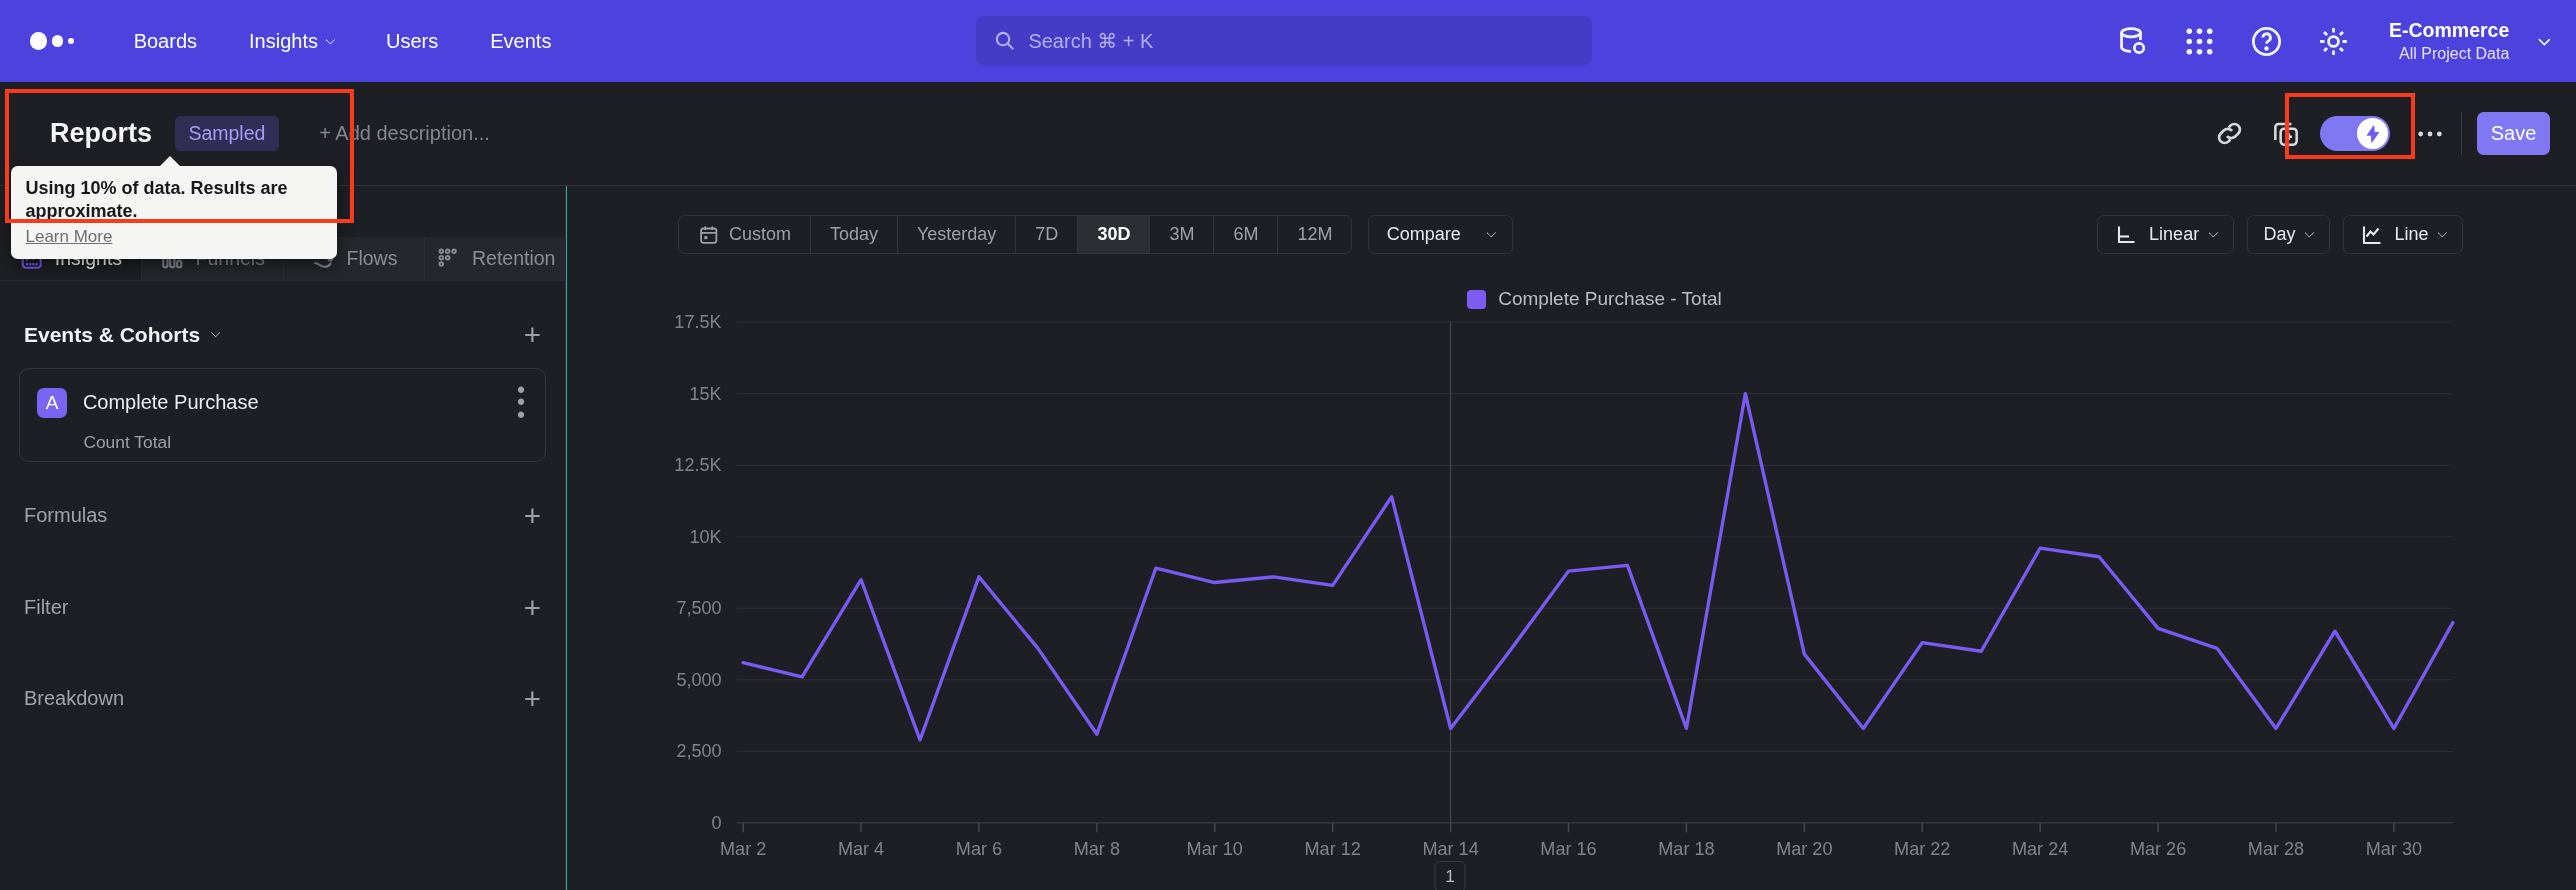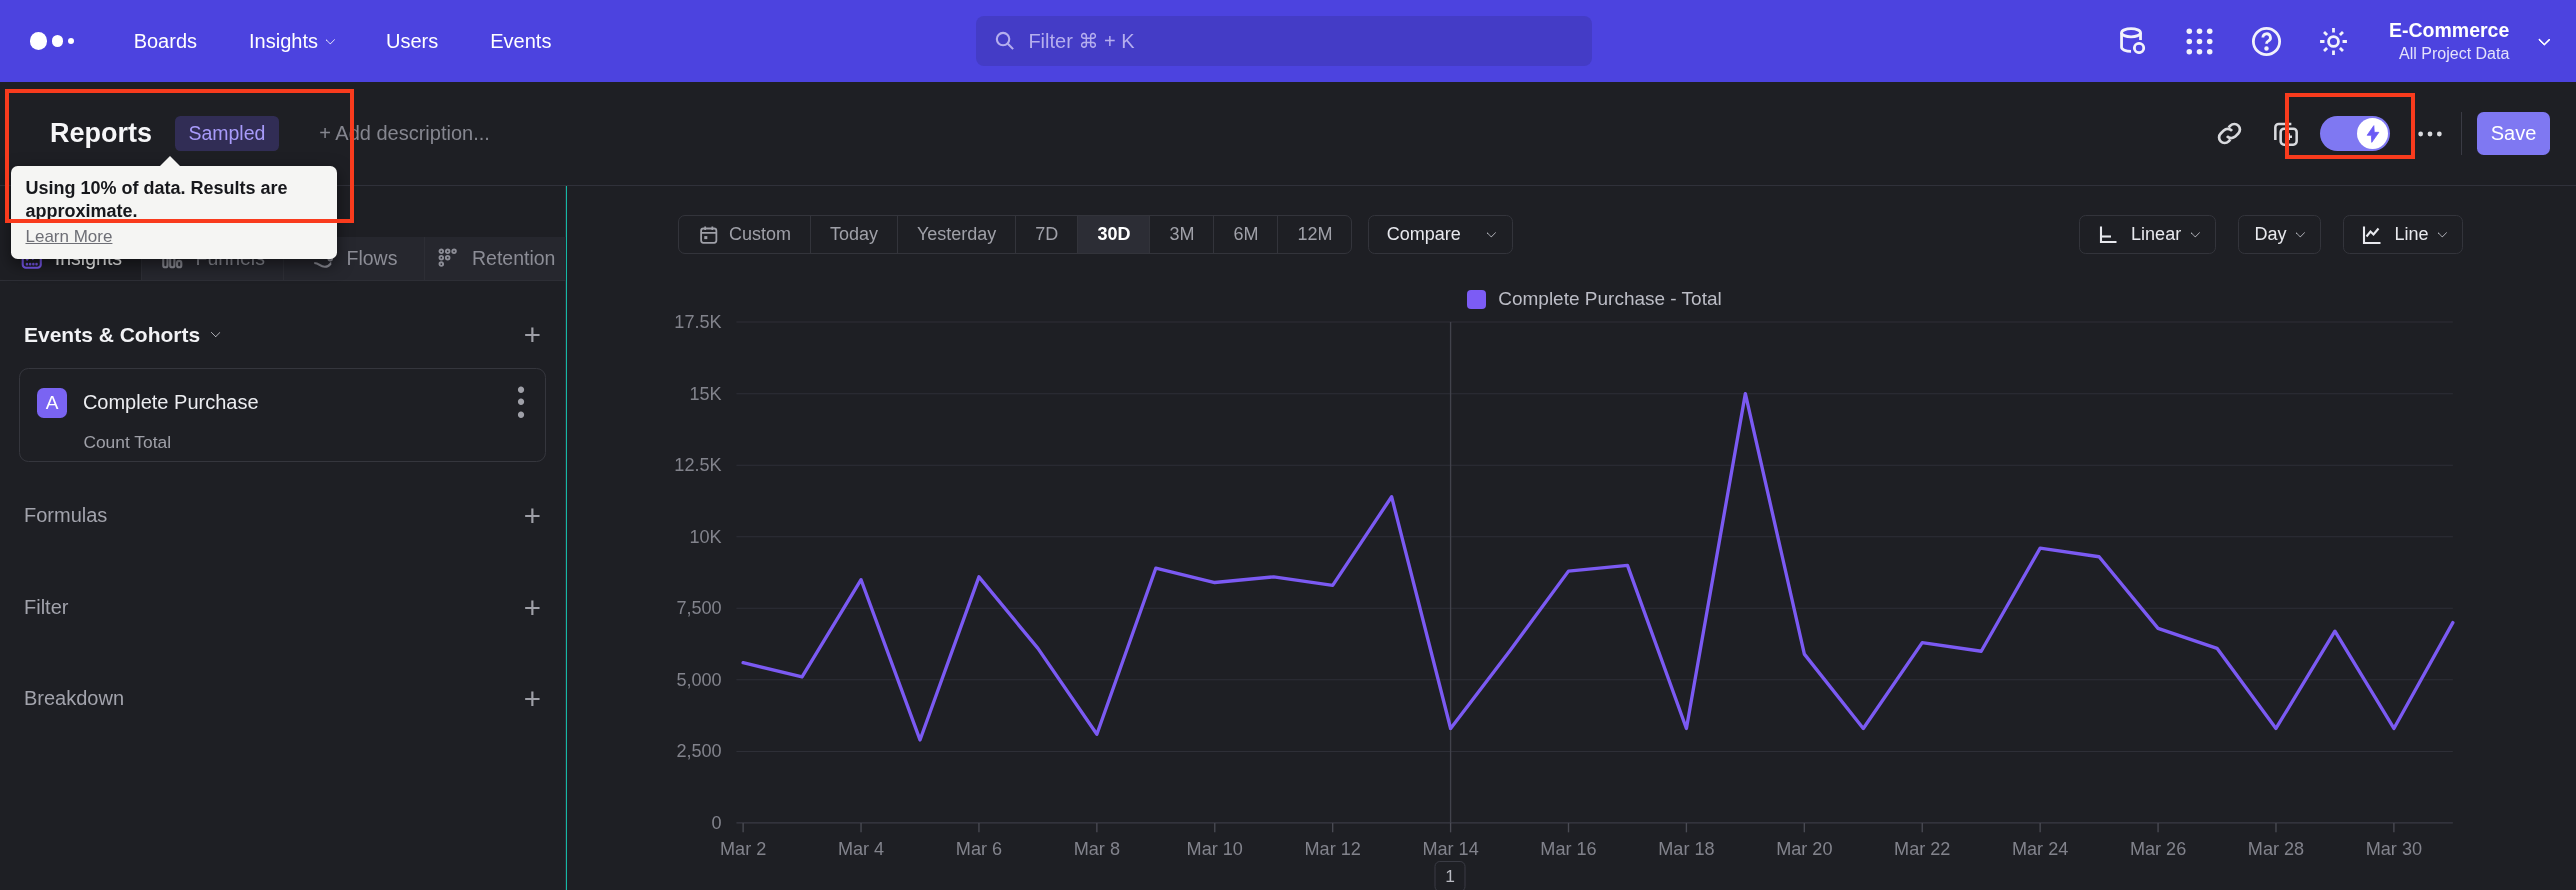--- a/index.html
+++ b/index.html
@@ -63,21 +63,21 @@
   .side-row .lbl { color:#a2a3ac; font-size:20px; }
 
   
   .main { position:absolute; left:567px; top:186px; width:2009px; height:704px; background:#1e1f24; }
   .toolbar-left { position:absolute; left:111px; top:29px; display:flex; align-items:center; }
   .range-group { display:flex; border:1.3px solid #33343b; border-radius:7px; overflow:hidden; height:39px; }
   .range-btn { display:flex; align-items:center; gap:9.4px; padding:0 19px; font-size:18px; color:#9fa0a8; border-left:1.3px solid #33343b; cursor:pointer; background:transparent; white-space:nowrap; }
   .range-btn:first-child { border-left:none; }
   .range-btn.active { background:#2c2d35; color:#fff; font-weight:bold; }
   .compare-btn { margin-left:16px; height:39px; border:1.3px solid #33343b; border-radius:6.7px; display:flex; align-items:center; gap:27px; padding:0 17.4px; color:#e8e9ee; font-size:18px; cursor:pointer; }
-  .toolbar-right { position:absolute; right:113px; top:29px; display:flex; gap:22px; }
+  .toolbar-right { position:absolute; right:113px; top:29px; display:flex; gap:13px; }
   .ctl-btn { height:39px; border:1.3px solid #33343b; border-radius:6.7px; display:flex; align-items:center; gap:10.7px; padding:0 16px; color:#e8e9ee; font-size:18px; cursor:pointer; }
   .ctl-btn svg { color:#e8e9ee; }
   .legend { position:absolute; left:169px; width:1717px; top:102px; display:flex; justify-content:center; align-items:center; gap:12px; }
   .legend .sw { width:19px; height:19px; border-radius:4px; background:#7c5cf5; }
   .legend .lg-label { color:#bcbdc6; font-size:19px; }
   .chart-svg { position:absolute; left:0; top:0; }
   .pagination { position:absolute; left:883px; top:675px; transform:translateX(-50%); width:31px; height:31px; border:1.3px solid #3a3b44; border-radius:5.4px; color:#b9bac2; font-size:17.4px; display:flex; align-items:center; justify-content:center; cursor:pointer; }
 </style>
 </head>
 <body>
@@ -103,21 +103,21 @@
         </div>
         <div class="nav-item">
           <span>Events</span>
         </div>
       </div>
     <div class="search">
       <span id="search-icon-slot"><svg width="23" height="23" viewBox="0 0 24 24" fill="none" stroke="currentColor" stroke-width="2.2">
             <circle cx="10.5" cy="10.5" r="6.5"></circle>
             <line x1="15.5" y1="15.5" x2="21" y2="21"></line>
           </svg></span>
-      <span class="ph">Filter  ⌘ + K</span>
+      <span class="ph">Search  ⌘ + K</span>
     </div>
     <div class="nav-right">
       <span class="nav-icon" id="icon-dm">
           <svg width="35" height="35" viewBox="0 0 24 24" fill="none" stroke="currentColor" stroke-width="1.9">
             <ellipse cx="11" cy="6" rx="6.5" ry="2.8"></ellipse>
             <path d="M4.5 6v10c0 1.5 2.9 2.8 6.5 2.8"></path>
             <path d="M17.5 6v5"></path>
             <circle cx="16.5" cy="16.5" r="3.2"></circle>
             <path d="M16.5 12.6v1.2M16.5 19.2v1.2M12.6 16.5h1.2M19.2 16.5h1.2"></path>
           </svg>

